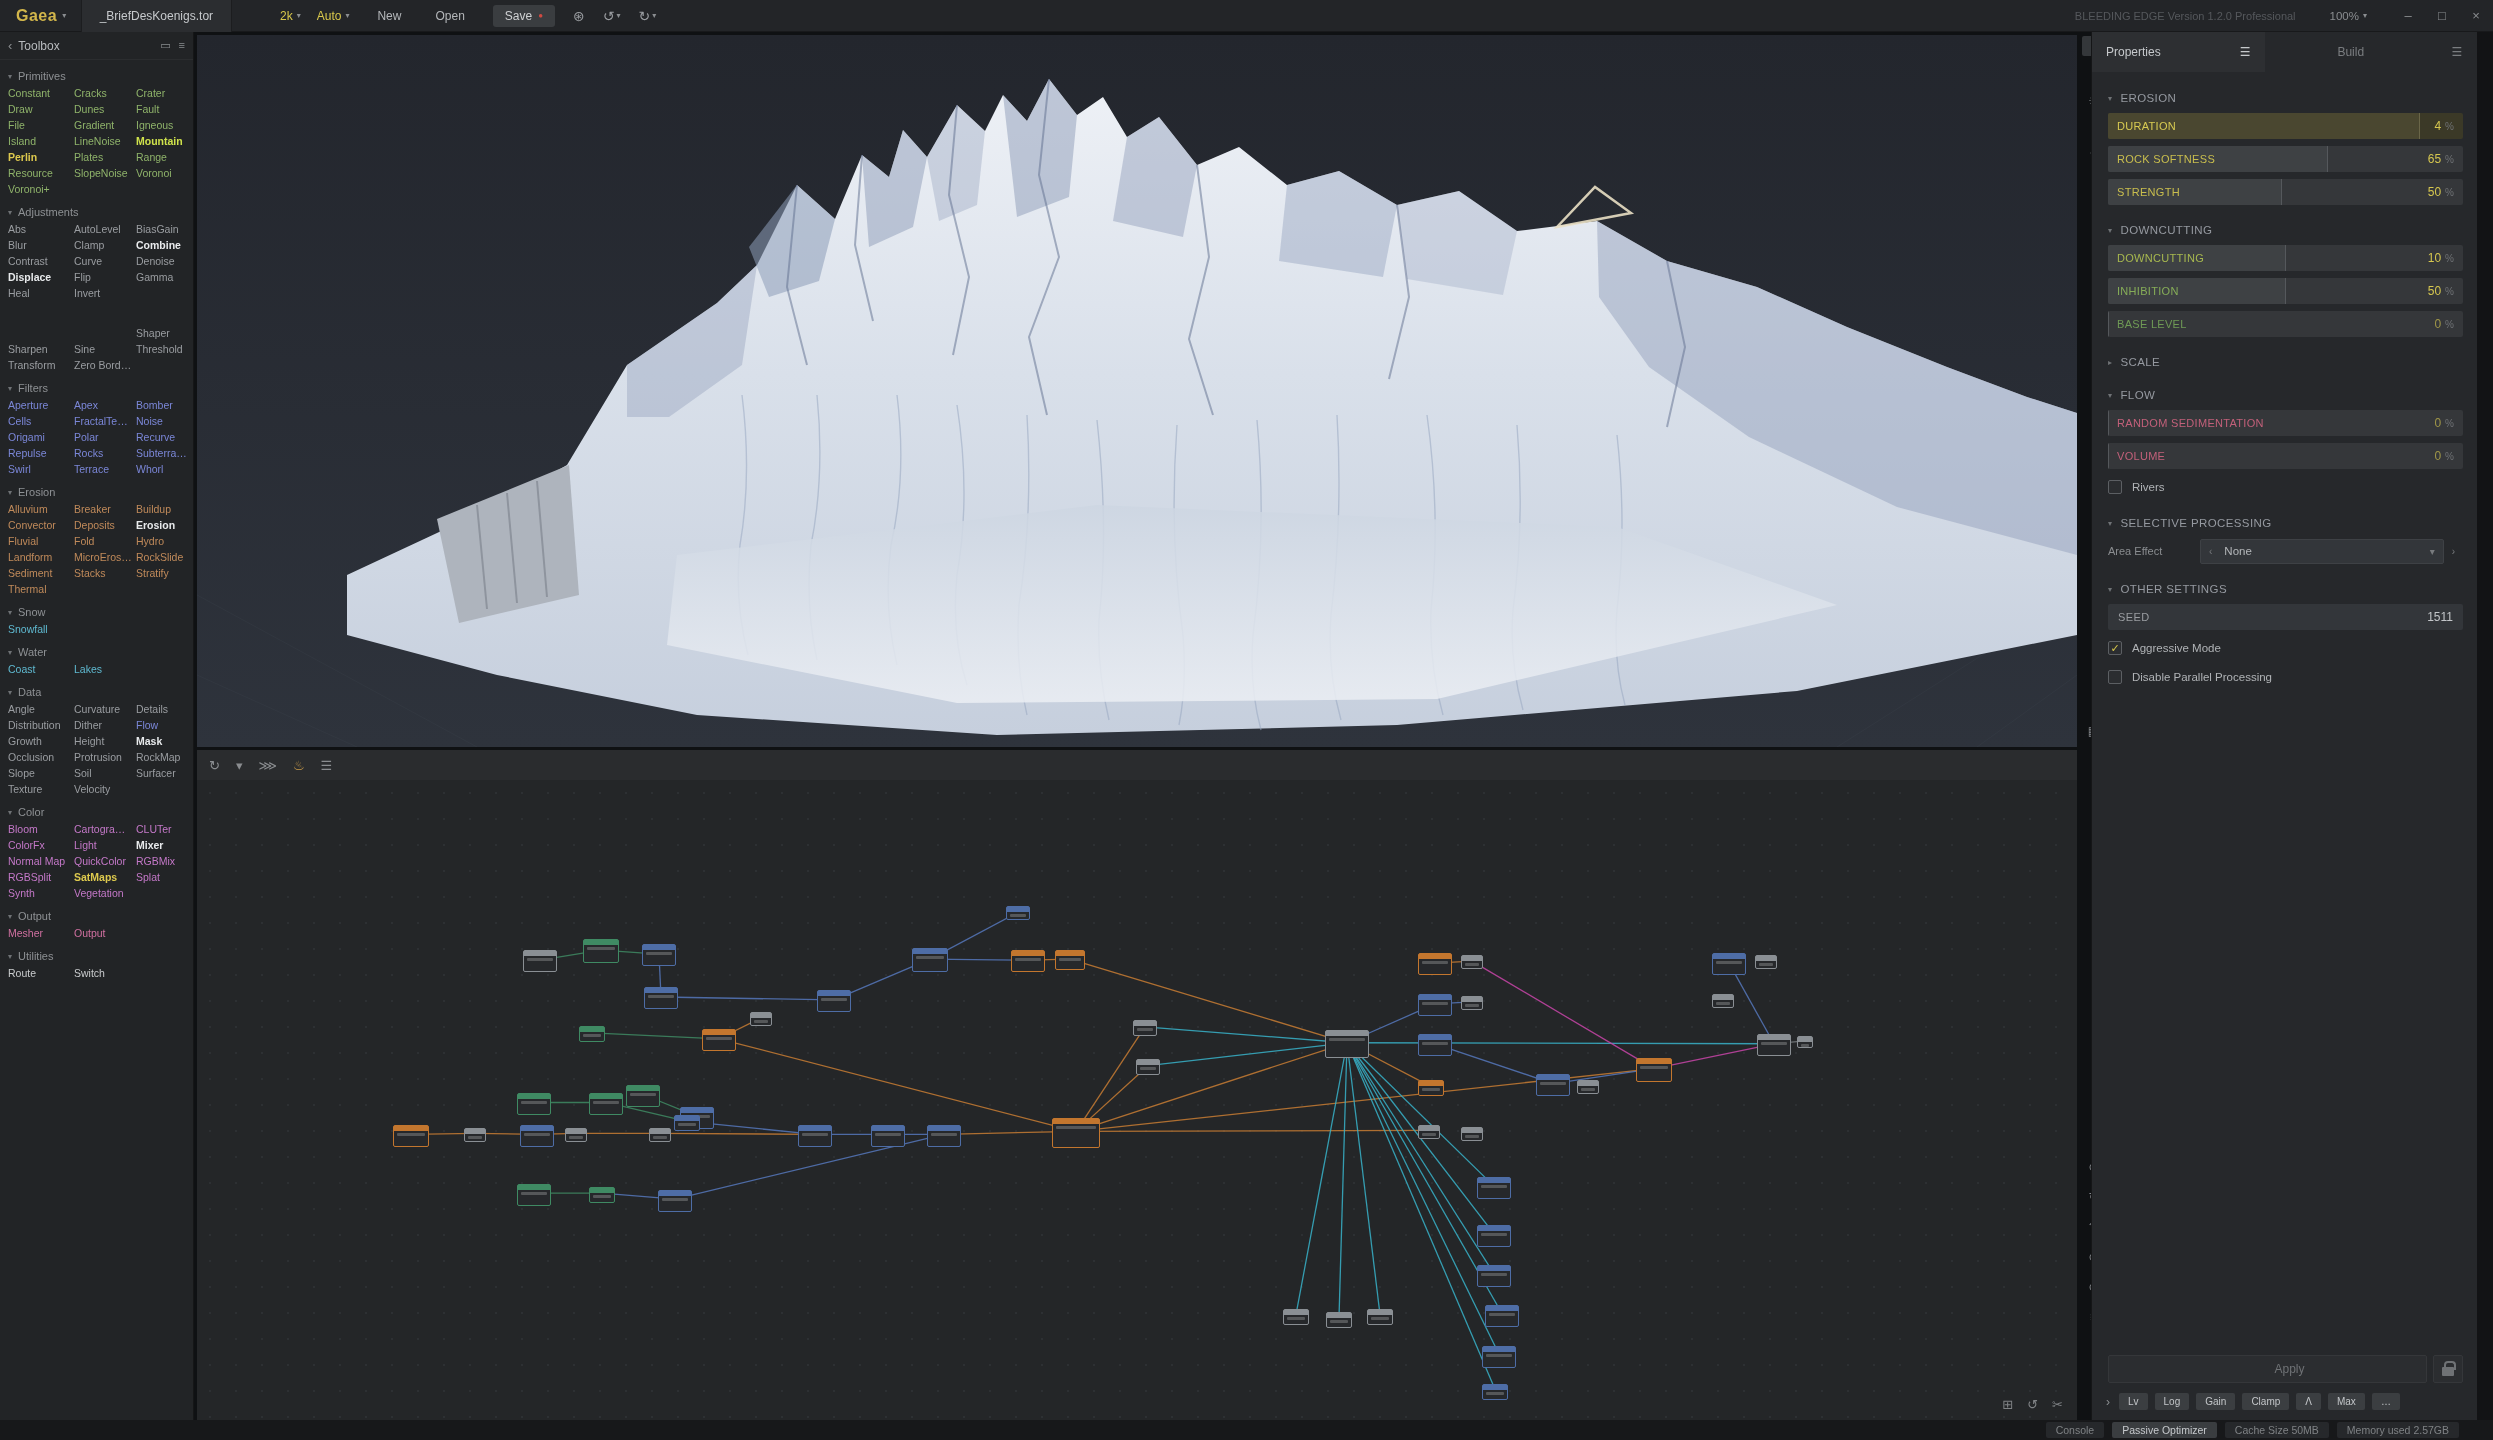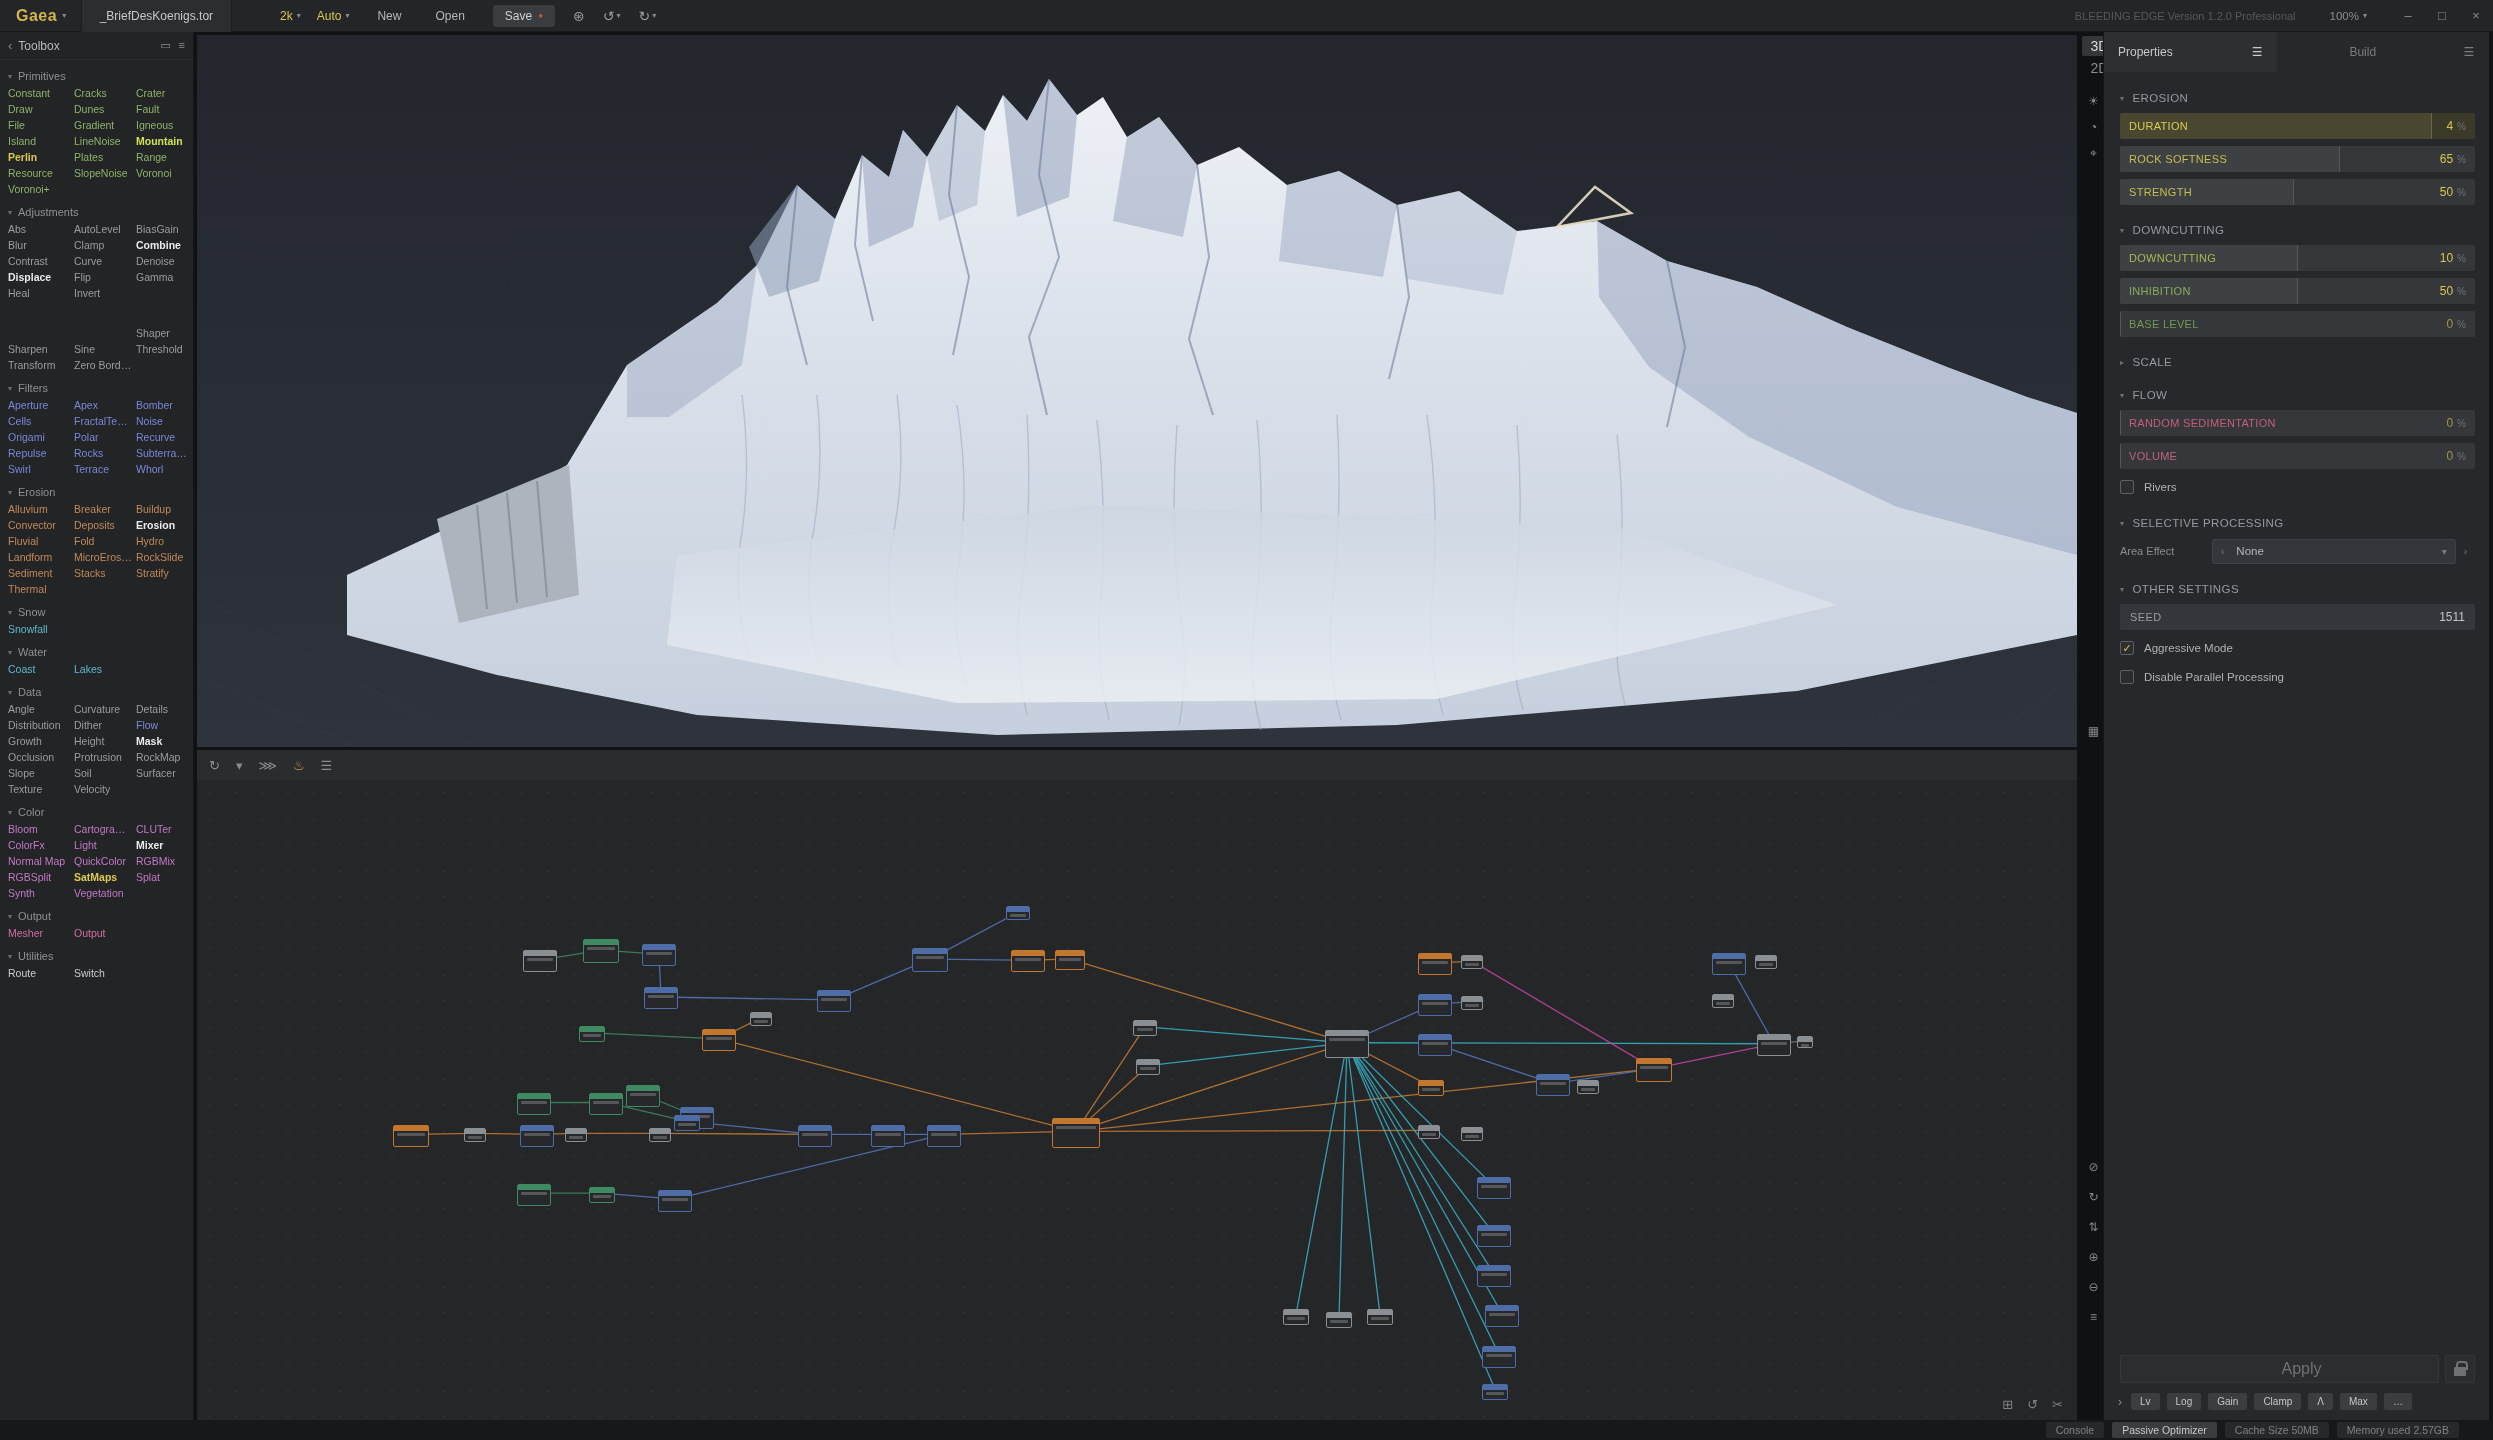--- a/index.html
+++ b/index.html
@@ -46,21 +46,21 @@
   .ghicons{display:flex;align-items:center;gap:16px;color:#8a8d90;font-size:13px;}
   .ghicons .hot{color:#c89a4a;}
   .graphcanvas{position:absolute;left:3px;top:748px;right:30px;bottom:0;background-color:#242628;
     background-image:radial-gradient(circle,#2d3033 1px,transparent 1px);background-size:26px 26px;overflow:hidden;}
   .graphcanvas svg.wires{position:absolute;left:0;top:0;width:100%;height:100%;}
   .gnode{position:absolute;background:#26282b;border:1px solid;border-radius:2px;}
   .gnode i{display:block;height:5px;}
   .gnode b{display:block;margin:2px 3px 0;height:3px;background:rgba(255,255,255,.22);border-radius:1px;}
   .gcorner{position:absolute;right:14px;bottom:8px;display:flex;gap:14px;color:#7f8285;font-size:13px;}
   
-  .props{position:absolute;right:4px;top:32px;width:386px;bottom:20px;background:#26282b;border-left:1px solid #151617;display:flex;flex-direction:column;}
+  .props{position:absolute;right:16px;top:32px;width:386px;bottom:20px;background:#26282b;border-left:1px solid #151617;display:flex;flex-direction:column;}
   .ptabs{height:40px;display:flex;align-items:stretch;flex:0 0 auto;}
   .ptab{flex:1;display:flex;align-items:center;padding:0 14px;font-size:12px;color:#7a7d80;}
   .ptab.active{background:#2d2f32;color:#c6c9cc;justify-content:space-between;}
   .ptab.center{justify-content:center;}
   .pburger{width:40px;display:flex;align-items:center;justify-content:center;color:#7a7d80;font-size:12px;}
   .psections{flex:1 1 auto;padding:8px 14px 0 16px;overflow:hidden;display:flex;flex-direction:column;}
   .psechead{display:flex;align-items:center;gap:8px;color:#9599a0;font-size:11.5px;letter-spacing:.4px;margin:12px 0 9px;}
   .psechead .chev{font-size:8px;color:#6f7275;}
   .prow{margin-bottom:7px;}
   .pslider{position:relative;height:26px;background:#35373a;border-radius:2px;display:flex;align-items:center;padding:0 9px;overflow:hidden;}
@@ -76,21 +76,21 @@
   .pcheck .clbl{font-size:11.5px;color:#b0b3b6;}
   .pdrop{display:flex;align-items:center;height:26px;}
   .pdrop .dlbl{width:92px;font-size:11px;color:#8a8d90;}
   .pdrop .dbox{flex:1;height:25px;background:#33363a;border:1px solid #3e4145;border-radius:2px;display:flex;align-items:center;}
   .pdrop .da{color:#787b7e;padding:0 8px;font-size:10px;}
   .pdrop .dval{flex:1;color:#b4b7ba;font-size:11.5px;padding-left:4px;}
   .pfield{display:flex;align-items:center;height:26px;background:#33363a;border-radius:2px;padding:0 10px;}
   .pfield .flbl{font-size:11px;color:#9a9da1;letter-spacing:.4px;}
   .pfield .fval{margin-left:auto;font-size:12px;color:#c3c6c9;}
   .papply{margin:auto 14px 10px 16px;display:flex;gap:6px;flex:0 0 auto;}
-  .papply .abtn{flex:1;height:28px;background:#2b2d30;border:1px solid #35373a;color:#6f7275;display:flex;align-items:center;justify-content:center;font-size:16px;border-radius:2px;padding-left:44px;}
+  .papply .abtn{flex:1;height:28px;background:#2b2d30;border:1px solid #35373a;color:#6f7275;display:flex;align-items:center;justify-content:center;font-size:12px;border-radius:2px;padding-left:44px;}
   .lockbox{width:30px;height:28px;background:#2b2d30;border:1px solid #35373a;display:flex;align-items:center;justify-content:center;border-radius:2px;}
   .lock{position:relative;width:12px;height:9px;background:#6f7275;border-radius:1px;margin-top:5px;}
   .lock:before{content:"";position:absolute;left:2px;top:-6px;width:8px;height:7px;border:2px solid #6f7275;border-bottom:none;border-radius:4px 4px 0 0;}
   .pquick{display:flex;align-items:center;gap:7px;padding:0 10px 10px 14px;flex:0 0 auto;}
   .pquick .qchev{color:#8a8d90;font-size:12px;margin-right:2px;}
   .pill{background:#3b3e41;border-radius:2px;padding:3px 9px;font-size:10px;color:#c3c6c9;}
   
   .statusbar{position:absolute;left:0;right:0;bottom:0;height:20px;background:#17181a;display:flex;align-items:center;justify-content:flex-end;padding-right:34px;gap:8px;}
   .badge{padding:2px 10px;border-radius:2px;font-size:10.5px;background:#26282b;color:#7f8285;}
   .badge.active{background:#3a3d40;color:#c6c9cc;}

